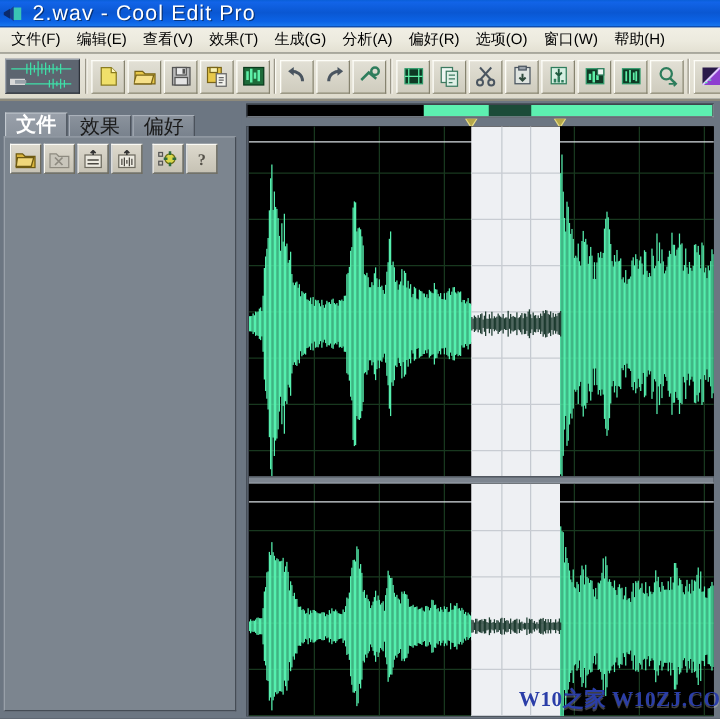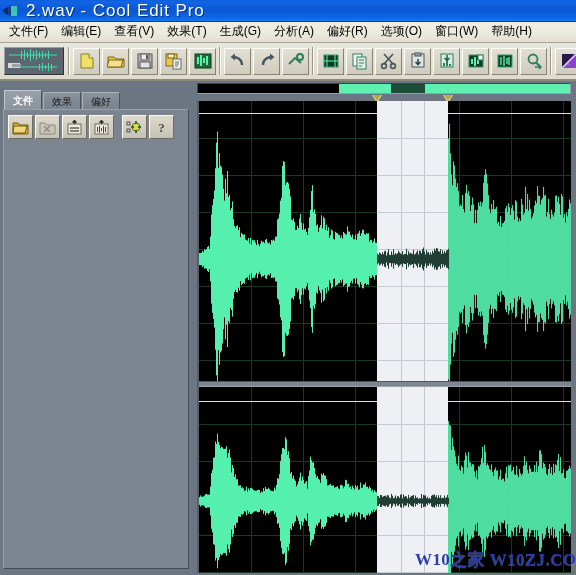--- a/index.html
+++ b/index.html
@@ -77,21 +77,21 @@
     background:#6c7682;box-sizing:border-box;
   }
   .tabstrip{
     position:absolute;left:4px;top:10px;height:18px;display:flex;align-items:flex-end;
   }
   .tab{
     height:17px;padding:0 8px;margin-right:1px;
     background:linear-gradient(180deg,#8a929c 0%,#79828d 100%);
     border-top:1px solid #aab1ba;border-left:1px solid #aab1ba;
     border-right:1px solid #4b525b;
-    font-size:10px;color:#1b1b1b;line-height:17px;
+    font-size:16px;color:#1b1b1b;line-height:17px;
     box-sizing:border-box;cursor:default;white-space:nowrap;
   }
   .tab.active{
     height:19px;line-height:19px;
     background:linear-gradient(180deg,#99a0aa 0%,#8b939d 100%);
     color:#ffffff;font-weight:bold;
     border-top:1px solid #c3c9d0;border-left:1px solid #c3c9d0;
   }
   .panelbody{
     position:absolute;left:3px;top:28px;width:186px;height:460px;

